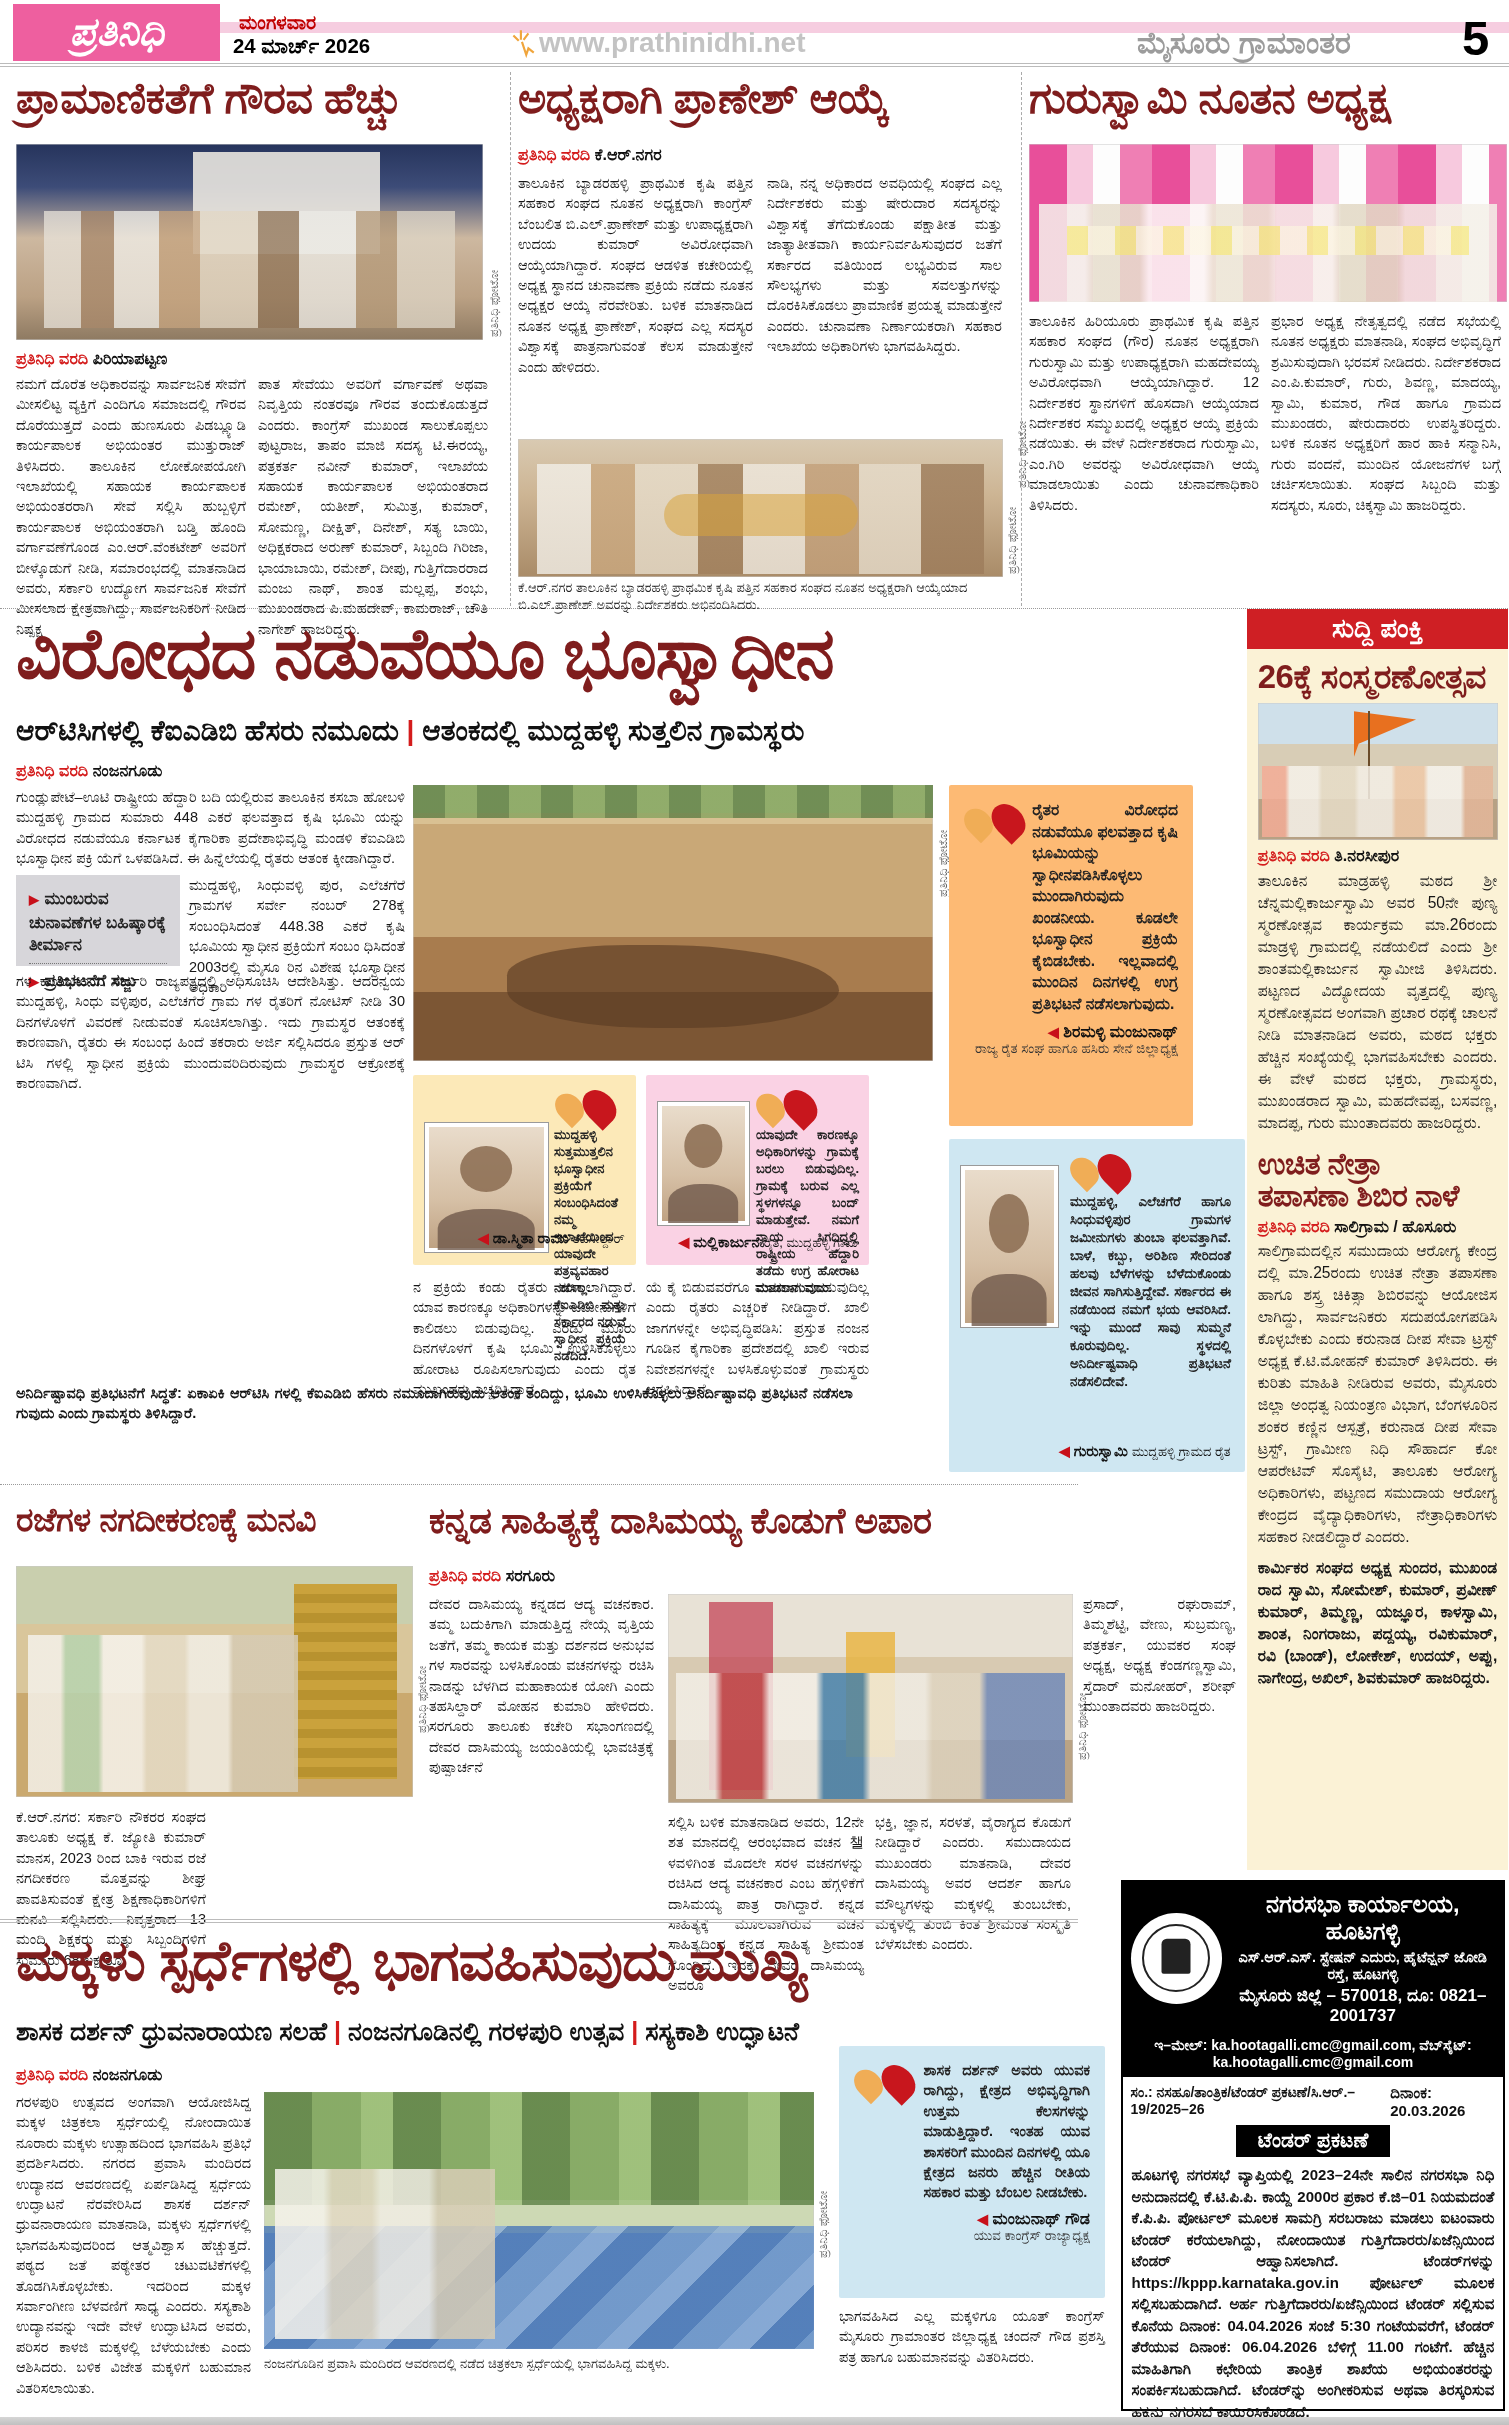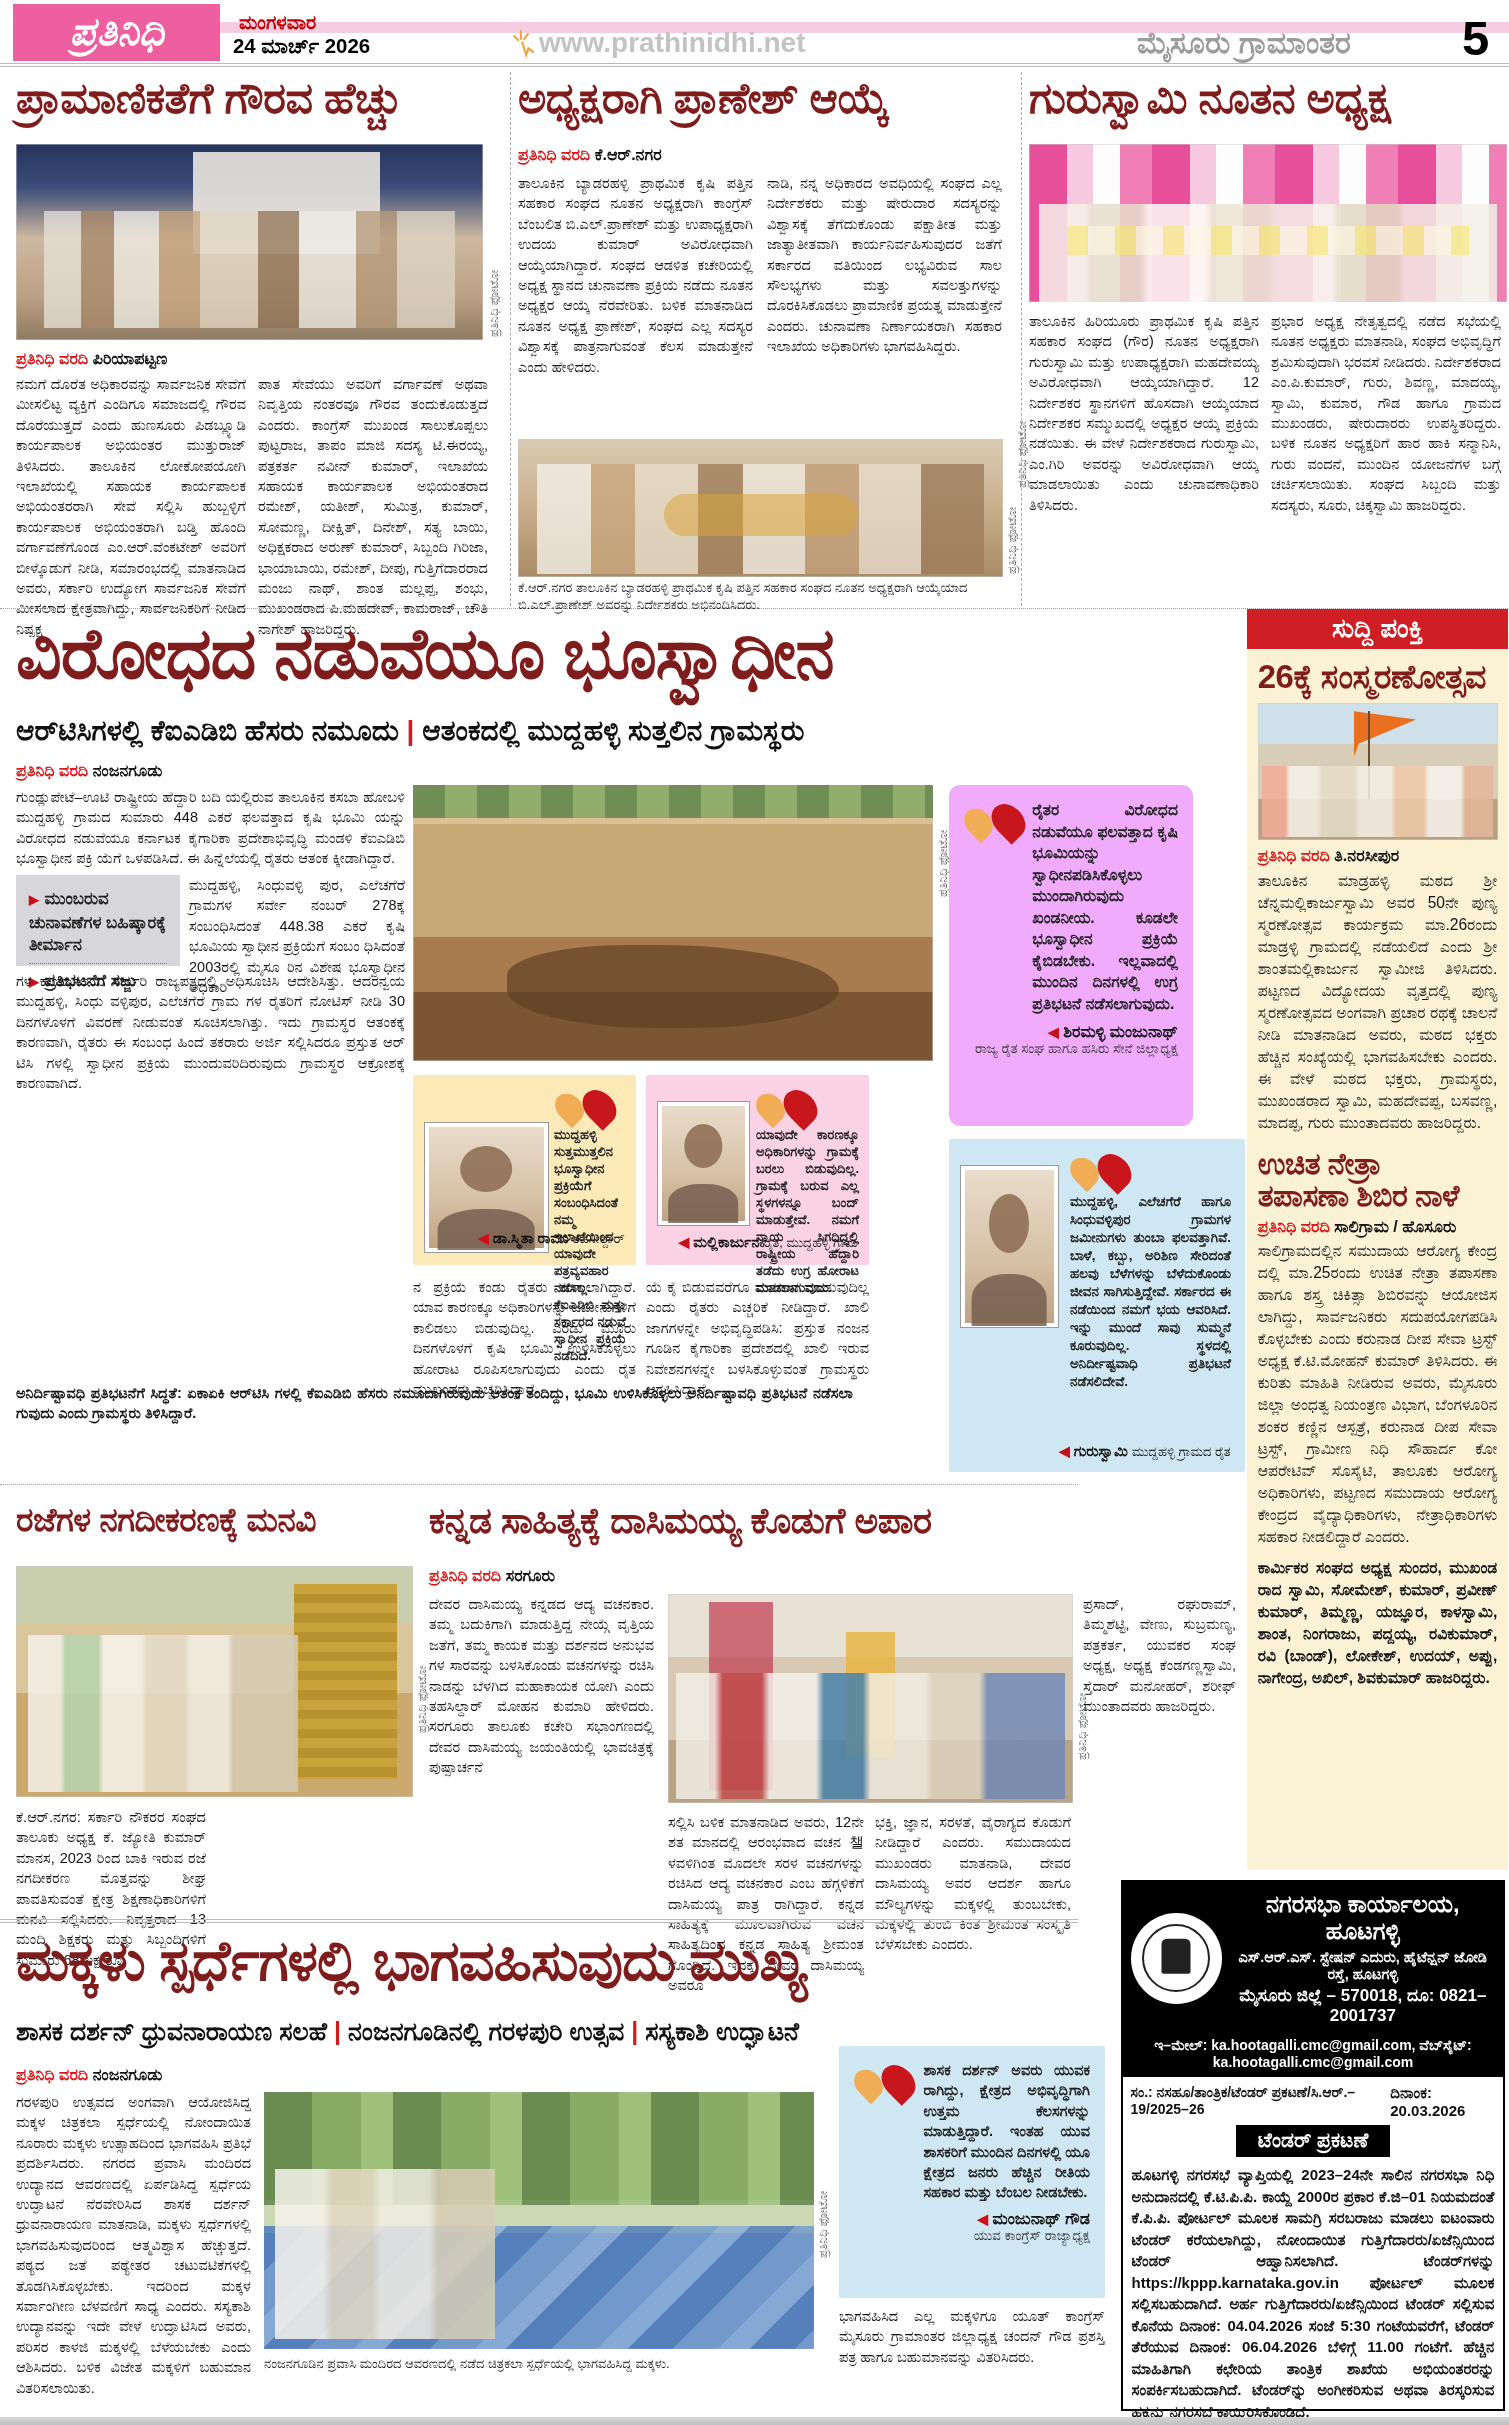--- a/index.html
+++ b/index.html
@@ -131,21 +131,21 @@
     <div class="abs body-txt" style="left:173px;top:259px;width:216px;height:91px;">ಮುದ್ದಹಳ್ಳಿ, ಸಿಂಧುವಳ್ಳಿ ಪುರ, ಎಲೆಚಗೆರೆ ಗ್ರಾಮಗಳ ಸರ್ವೇ ನಂಬರ್ 278ಕ್ಕೆ ಸಂಬಂಧಿಸಿದಂತೆ 448.38 ಎಕರೆ ಕೃಷಿ ಭೂಮಿಯ ಸ್ವಾಧೀನ ಪ್ರಕ್ರಿಯೆಗೆ ಸಂಬಂ ಧಿಸಿದಂತೆ 2003ರಲ್ಲಿ ಮೈಸೂ ರಿನ ವಿಶೇಷ ಭೂಸ್ವಾಧೀನ ಅಧಿಕಾರಿ</div>
     <div class="abs body-txt" style="left:0;top:355px;width:389px;height:300px;">ಗಳ ಕಾರ್ಯಾಲಯ ಸರ್ಕಾರಿ ರಾಜ್ಯಪತ್ರದಲ್ಲಿ ಅಧಿಸೂಚಿಸಿ ಆದೇಶಿಸಿತ್ತು. ಆದರನ್ವಯ ಮುದ್ದಹಳ್ಳಿ, ಸಿಂಧು ವಳ್ಳಿಪುರ, ಎಲೆಚಗೆರೆ ಗ್ರಾಮ ಗಳ ರೈತರಿಗೆ ನೋಟಿಸ್ ನೀಡಿ 30 ದಿನಗಳೊಳಗೆ ವಿವರಣೆ ನೀಡುವಂತೆ ಸೂಚಿಸಲಾಗಿತ್ತು. ಇದು ಗ್ರಾಮಸ್ಥರ ಆತಂಕಕ್ಕೆ ಕಾರಣವಾಗಿ, ರೈತರು ಈ ಸಂಬಂಧ ಹಿಂದೆ ತಕರಾರು ಅರ್ಜಿ ಸಲ್ಲಿಸಿದರೂ ಪ್ರಸ್ತುತ ಆರ್ ಟಿಸಿ ಗಳಲ್ಲಿ ಸ್ವಾಧೀನ ಪ್ರಕ್ರಿಯೆ ಮುಂದುವರಿದಿರುವುದು ಗ್ರಾಮಸ್ಥರ ಆಕ್ರೋಶಕ್ಕೆ ಕಾರಣವಾಗಿದೆ.</div>
     <div class="abs body-txt" style="left:0;top:767px;width:837px;height:43px;font-weight:bold;">ಅನಿರ್ದಿಷ್ಟಾವಧಿ ಪ್ರತಿಭಟನೆಗೆ ಸಿದ್ಧತೆ: ಏಕಾಏಕಿ ಆರ್‌ಟಿಸಿ ಗಳಲ್ಲಿ ಕೆಐಎಡಿಬಿ ಹೆಸರು ನಮೂದಾಗಿರುವುದು ಆತಂಕ ತಂದಿದ್ದು, ಭೂಮಿ ಉಳಿಸಿಕೊಳ್ಳಲು ಅನಿರ್ದಿಷ್ಟಾವಧಿ ಪ್ರತಿಭಟನೆ ನಡೆಸಲಾ ಗುವುದು ಎಂದು ಗ್ರಾಮಸ್ಥರು ತಿಳಿಸಿದ್ದಾರೆ.</div>
 
     <div class="ph" style="position:absolute;left:397px;top:169px;width:520px;height:276px;background:linear-gradient(180deg,#bcd29a 0 10%,#d9c193 10% 14%,#c9a877 14% 55%,#a87c4e 55% 75%,#7c5634 75% 100%);">
       <div style="position:absolute;left:0;top:0;width:100%;height:12%;background:repeating-linear-gradient(90deg,#5e7d44 0 32px,#86a35f 32px 64px);opacity:.8;"></div>
       <div style="position:absolute;left:18%;top:58%;width:64%;height:30%;background:#5a3c24;border-radius:40% 60% 50% 50%;opacity:.65;"></div>
     </div>
     <div class="vcred" style="position:absolute;left:920px;top:174px;height:107px;">ಪ್ರತಿನಿಧಿ ಫೋಟೋ</div>
 
-    <div class="abs qbox" style="left:933px;top:169px;width:244px;height:341px;background:#f0abfc;border-radius:11px;">
+    <div class="abs qbox" style="left:933px;top:169px;width:244px;height:341px;background:#fdba74;">
       <div style="display:flex;gap:4.3px;">
         <span class="qi">
             <span class="d d1"></span>
             <span class="d d2"></span>
           </span>
         <span class="qtext">ರೈತರ ವಿರೋಧದ ನಡುವೆಯೂ ಫಲವತ್ತಾದ ಕೃಷಿ ಭೂಮಿಯನ್ನು ಸ್ವಾಧೀನಪಡಿಸಿಕೊಳ್ಳಲು ಮುಂದಾಗಿರುವುದು ಖಂಡನೀಯ. ಕೂಡಲೇ ಭೂಸ್ವಾಧೀನ ಪ್ರಕ್ರಿಯೆ ಕೈಬಿಡಬೇಕು. ಇಲ್ಲವಾದಲ್ಲಿ ಮುಂದಿನ ದಿನಗಳಲ್ಲಿ ಉಗ್ರ ಪ್ರತಿಭಟನೆ ನಡೆಸಲಾಗುವುದು.</span>
       </div>
       <div class="qattr" style="margin-top:8.6px;"><span class="qarrow">◀</span> <span>ಶಿರಮಳ್ಳಿ ಮಂಜುನಾಥ್</span></div>
       <div class="qrole">ರಾಜ್ಯ ರೈತ ಸಂಘ ಹಾಗೂ ಹಸಿರು ಸೇನೆ ಜಿಲ್ಲಾಧ್ಯಕ್ಷ</div>
     </div>

